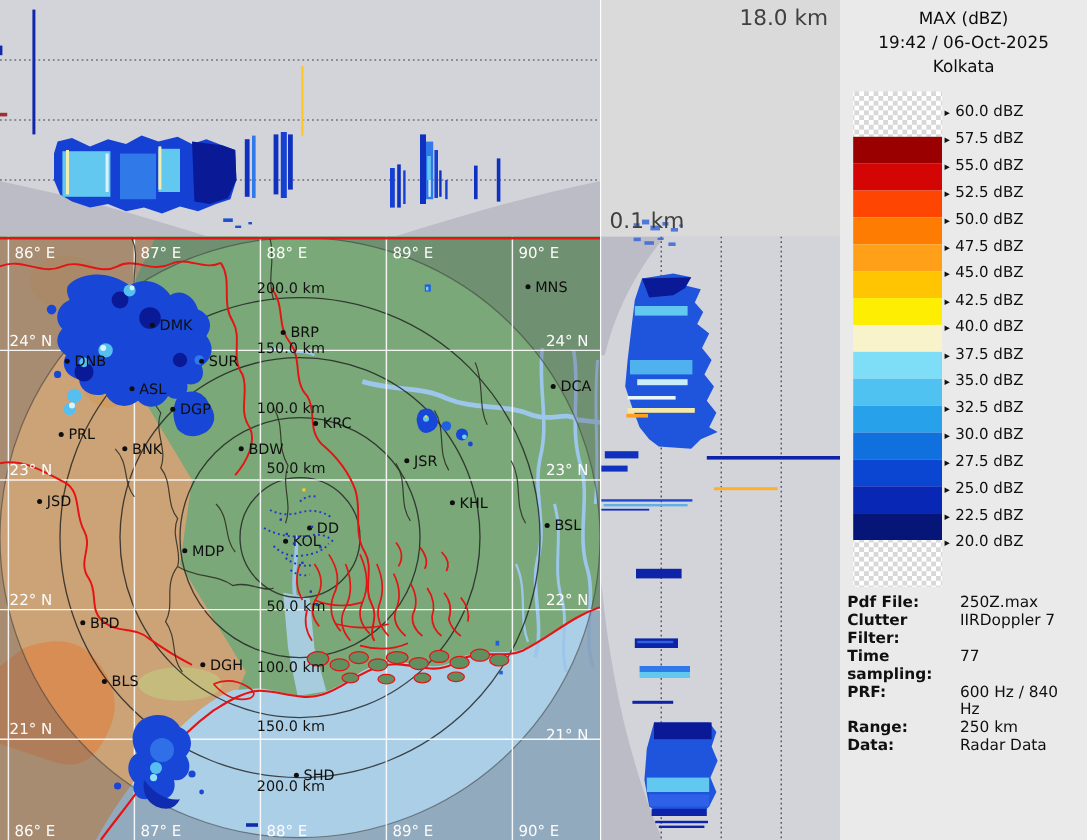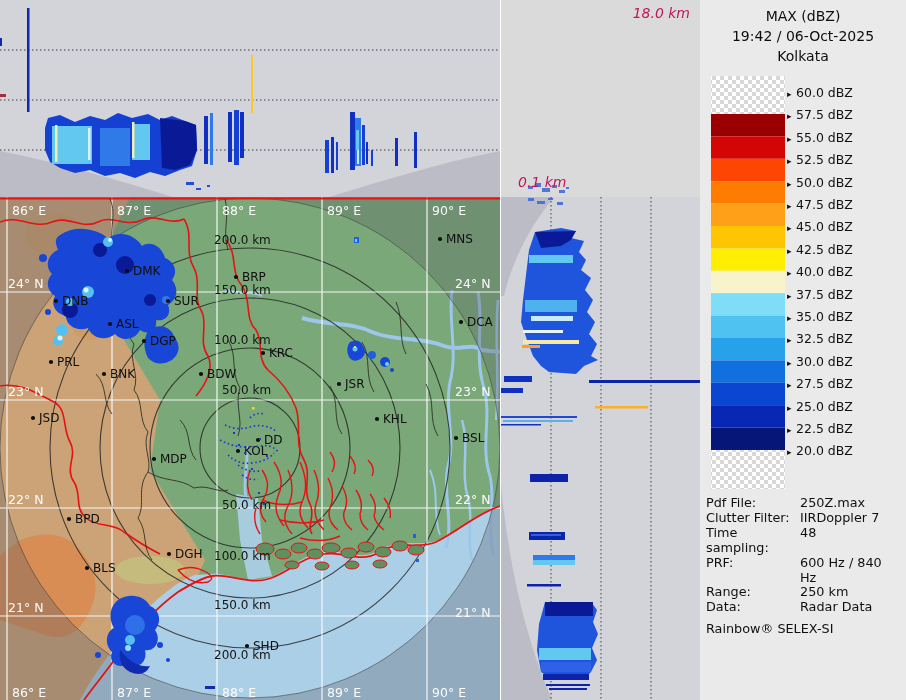--- a/index.html
+++ b/index.html
@@ -6,31 +6,31 @@
   .stage{position:relative;width:906px;height:700px;overflow:hidden;
          font-family:"DejaVu Sans","Liberation Sans",sans-serif;background:#d8d8d8;}
   .panel{position:absolute;}
   #top-strip{left:0;top:0;width:500px;height:197px;background:#d3d3da;}
   #corner{left:500px;top:0;width:200px;height:197px;background:#dadada;border-left:1px solid #fff;}
   #right-strip{left:500px;top:197px;width:200px;height:503px;background:#d3d3da;border-left:1px solid #fff;}
   #map-panel{left:0;top:197px;width:500px;height:503px;background:#7aa878;}
   #legend{left:700px;top:0;width:206px;height:700px;background:#eaeaea;}
   svg{display:block;}
   .abs{position:absolute;}
-  .km-label{font-size:14px;color:#be185d;font-style:italic;}
+  .km-label{font-size:18px;color:#404040;}
   #legend .hdr{padding-top:6px;text-align:center;font-size:14px;color:#0d0d0d;line-height:20px;}
   .dbz{font-size:12.5px;fill:#111;}
   .arrow{font-size:9px;fill:#111;}
   .city{font-size:12px;fill:#0e0e0e;}
   .cdot{fill:#0e0e0e;}
   .geo{font-size:12.5px;fill:#fbfbfb;}
   .rkm{font-size:12px;fill:#131313;}
   #meta{position:absolute;left:6px;top:496px;width:196px;font-size:12.8px;color:#101010;}
   #meta .row{display:flex;line-height:14.9px;}
-  #meta .lbl{width:94px;flex:none;}
+  #meta .lbl{width:94px;flex:none;font-weight:bold;}
   #meta .val{flex:1;}
   #meta .footer{margin-top:6px;}
 </style>
 </head>
 <body>
 
 <div class="stage">
 
   <div class="panel" id="top-strip">
     <svg width="500" height="197" viewBox="0 0 500 197">
@@ -86,21 +86,21 @@
       <g fill="#3a66d8" opacity="0.85">
         <rect x="527" y="186" width="5" height="3"></rect>
           <rect x="534" y="183" width="6" height="4"></rect>
         <rect x="541" y="188" width="8" height="4"></rect>
           <rect x="551" y="185" width="5" height="3"></rect>
         <rect x="558" y="190" width="6" height="3"></rect>
           <rect x="565" y="187" width="3" height="2"></rect>
       </g>
     </svg>
     <div class="abs km-label" style="right:11px;top:5px">18.0 km</div>
-    <div class="abs km-label" style="left:17px;top:174px">0.1 km</div>
+    <div class="abs km-label" style="left:7px;top:174px">0.1 km</div>
   </div>
 
   <div class="panel" id="right-strip">
     <svg width="200" height="503" viewBox="500 197 200 503">
       <path d="M500,197 L553,197 C530,225 512,258 503,296 L500,296 Z" fill="#bcbcc6"></path>
       <path d="M500,484 C507,560 523,635 551,700 L500,700 Z" fill="#bcbcc6"></path>
       <g stroke="#3c3c44" stroke-width="1" stroke-dasharray="1.5 2.5">
         <line x1="550" y1="197" x2="550" y2="700"></line>
         <line x1="600" y1="197" x2="600" y2="700"></line>
         <line x1="650" y1="197" x2="650" y2="700"></line>
@@ -538,32 +538,31 @@
       <div class="row">
           <span class="lbl">Pdf File:</span>
           <span class="val">250Z.max</span>
         </div>
           <div class="row">
           <span class="lbl">Clutter Filter:</span>
           <span class="val">IIRDoppler 7</span>
         </div>
           <div class="row">
           <span class="lbl">Time sampling:</span>
-          <span class="val">48</span>
+          <span class="val">77</span>
         </div>
           <div class="row">
           <span class="lbl">PRF:</span>
           <span class="val">600 Hz / 840 Hz</span>
         </div>
           <div class="row">
           <span class="lbl">Range:</span>
           <span class="val">250 km</span>
         </div>
           <div class="row">
           <span class="lbl">Data:</span>
           <span class="val">Radar Data</span>
         </div>
         </div>
-      <div class="footer">Rainbow® SELEX-SI</div>
     </div>
   </div>
 
 </div>
 
 </body></html>

